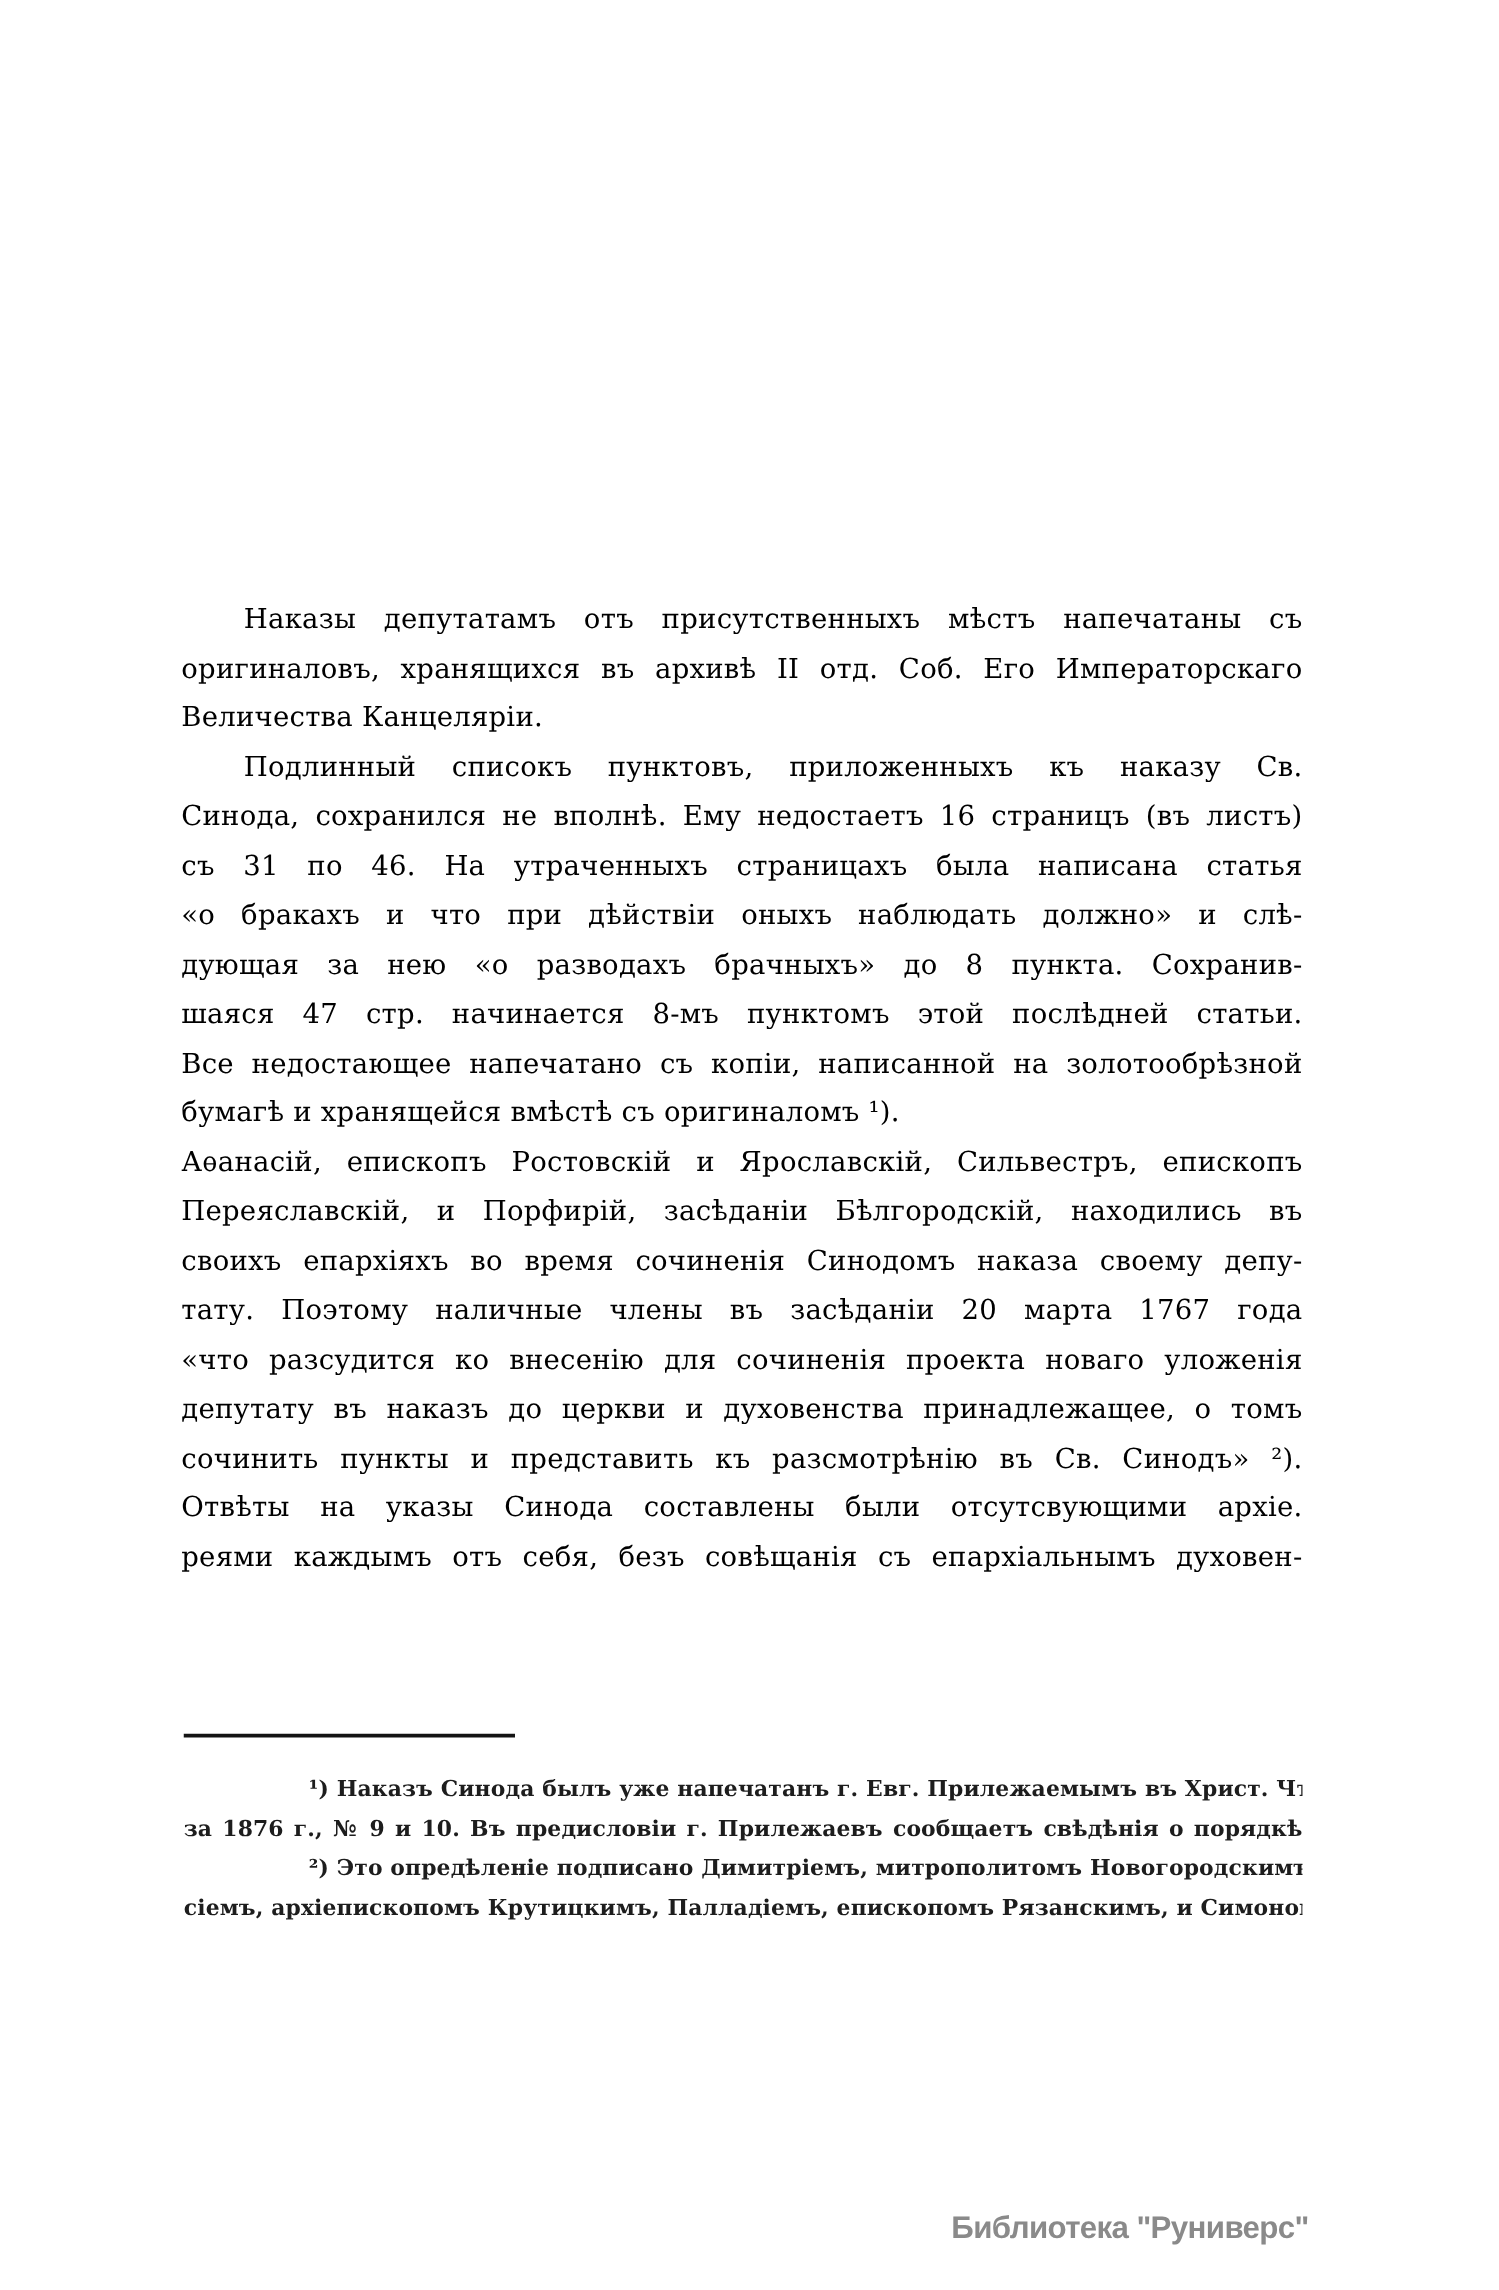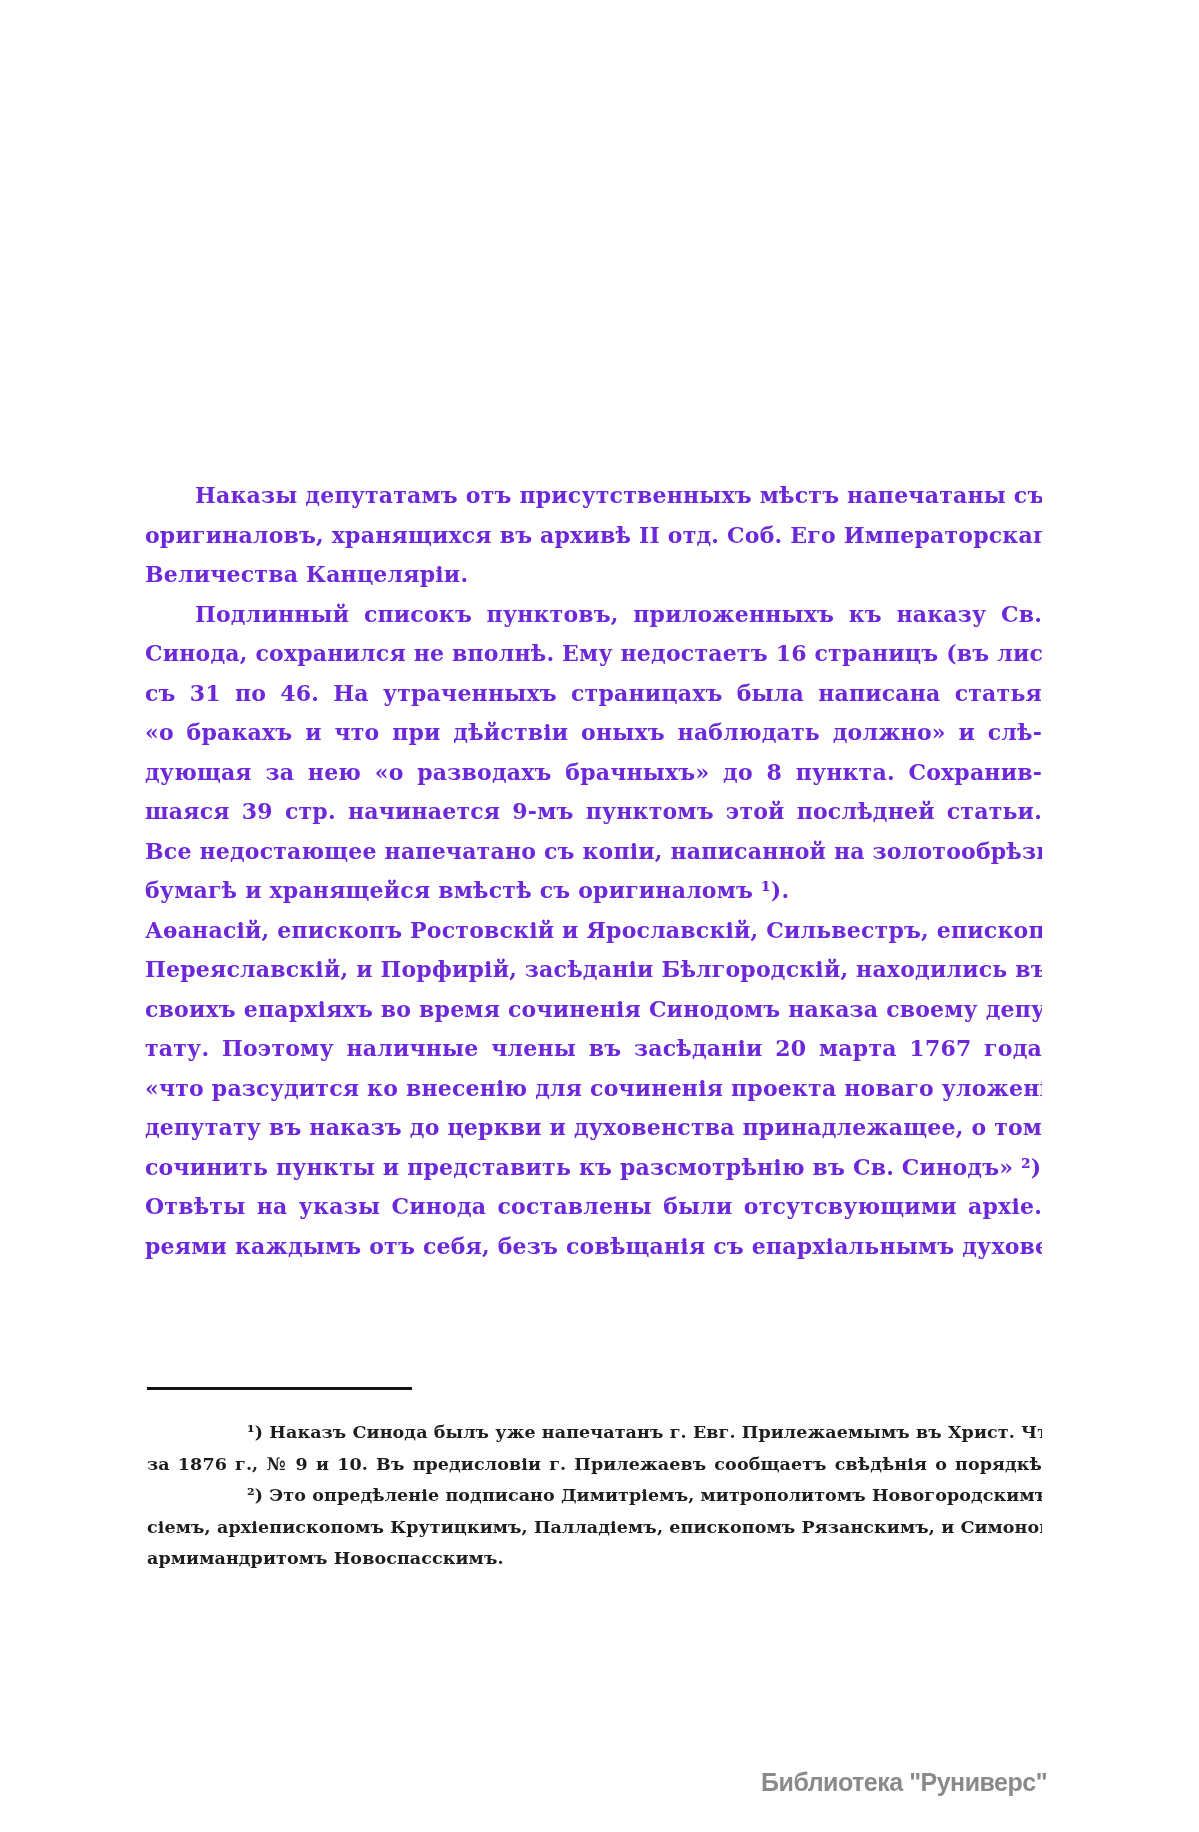--- a/index.html
+++ b/index.html
@@ -9,24 +9,24 @@
     position: relative;
     font-family: "DejaVu Serif", serif;
     color: #1b1b1b;
     overflow: hidden;
   }
   .text-block {
     position: absolute;
     left: 145px; top: 476px;
     width: 897px;
     font-size: 22px;
-    font-weight: bold;
+    font-weight: normal;
     line-height: 39.5px;
     letter-spacing: 0.2px;
-    color: #6d28d9;
+    color: #000000;
   }
   .line {
     height: 39.5px;
     overflow: hidden;
     text-align: justify;
     text-align-last: justify;
     white-space: nowrap;
   }
   .line.pl { text-align-last: left; }   
   .line.indent { text-indent: 50px; }
@@ -70,21 +70,21 @@
       <div class="line">оригиналовъ, хранящихся въ архивѣ II отд. Соб. Его Императорскаго</div>
       <div class="line pl">Величества Канцеляріи.</div>
     </div>
 
     <div>
       <div class="line indent">Подлинный списокъ пунктовъ, приложенныхъ къ наказу Св.</div>
       <div class="line">Синода, сохранился не вполнѣ. Ему недостаетъ 16 страницъ (въ листъ)</div>
       <div class="line">съ 31 по 46. На утраченныхъ страницахъ была написана статья</div>
       <div class="line">«о бракахъ и что при дѣйствіи оныхъ наблюдать должно» и слѣ-</div>
       <div class="line">дующая за нею «о разводахъ брачныхъ» до 8 пункта. Сохранив-</div>
-      <div class="line">шаяся 39 стр. начинается 9-мъ пунктомъ этой послѣдней статьи.</div>
+      <div class="line">шаяся 47 стр. начинается 8-мъ пунктомъ этой послѣдней статьи.</div>
       <div class="line">Все недостающее напечатано съ копіи, написанной на золотообрѣзной</div>
       <div class="line pl">бумагѣ и хранящейся вмѣстѣ съ оригиналомъ ¹).</div>
     </div>
 
     <div>
       <div class="line">Аѳанасій, епископъ Ростовскій и Ярославскій, Сильвестръ, епископъ</div>
       <div class="line">Переяславскій, и Порфирій, засѣданіи Бѣлгородскій, находились въ</div>
       <div class="line">своихъ епархіяхъ во время сочиненія Синодомъ наказа своему депу-</div>
       <div class="line">тату. Поэтому наличные члены въ засѣданіи 20 марта 1767 года</div>
       <div class="line">«что разсудится ко внесенію для сочиненія проекта новаго уложенія</div>
@@ -101,20 +101,19 @@
   <section class="footnotes">
 
     <div>
       <div class="line indent">¹) Наказъ Синода былъ уже напечатанъ г. Евг. Прилежаемымъ въ Христ. Чт.</div>
       <div class="line">за 1876 г., № 9 и 10. Въ предисловіи г. Прилежаевъ сообщаетъ свѣдѣнія о порядкѣ</div>
     </div>
 
     <div>
       <div class="line indent">²) Это опредѣленіе подписано Димитріемъ, митрополитомъ Новогородскимъ, Амвро,</div>
       <div class="line">сіемъ, архіепископомъ Крутицкимъ, Палладіемъ, епископомъ Рязанскимъ, и Симономъ</div>
-      <div class="line pl">армимандритомъ Новоспасскимъ.</div>
     </div>
 
   </section>
 
   <div class="watermark" style="color: rgb(138, 138, 138);">Библиотека "Руниверс"</div>
 
 </div>
 
 </body></html>

